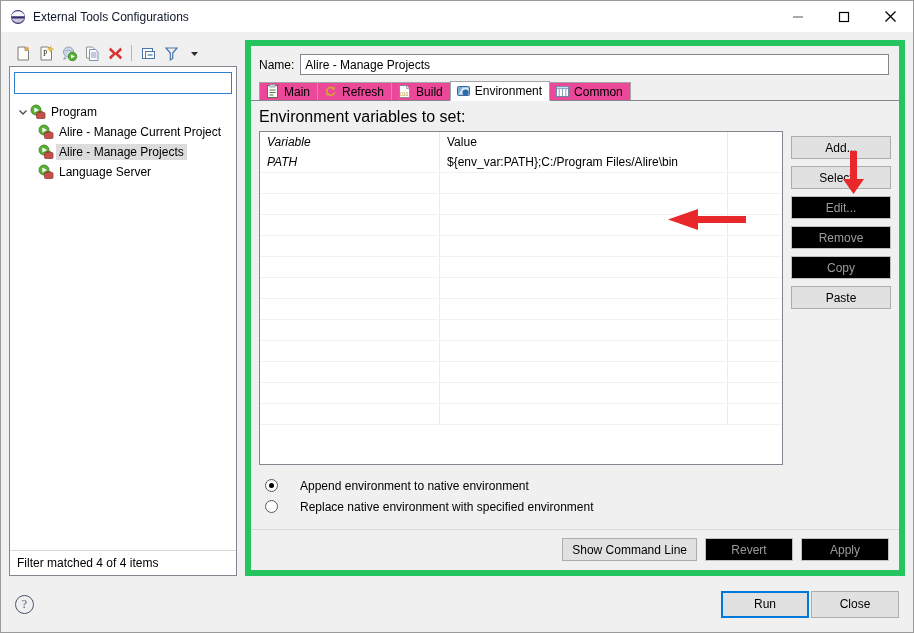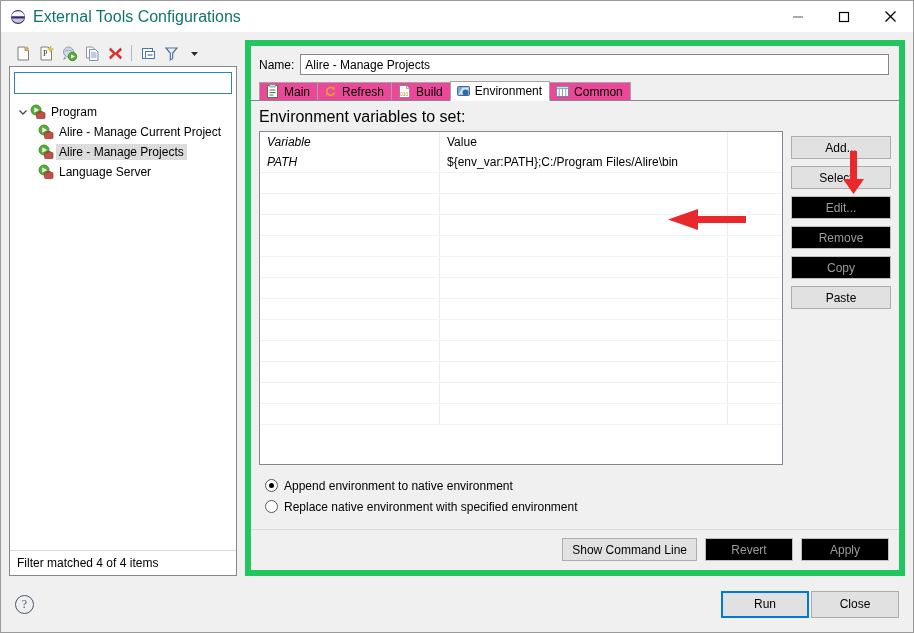--- a/index.html
+++ b/index.html
@@ -35,22 +35,22 @@
     flex: 0 0 auto;
     position: relative;
   }
   .title-icon {
     width: 16px; height: 16px;
     margin-left: 9px; margin-right: 7px;
     flex: 0 0 auto;
     position: relative;
   }
   .title-text {
-    font-size: 16px;
-    color: #0f766e;
+    font-size: 12px;
+    color: #0f172a;
   }
   .win-controls {
     position: absolute;
     right: 0; top: 0;
     height: 31px;
     display: flex;
   }
   .win-btn {
     width: 46px; height: 31px;
     display: flex; align-items: center; justify-content: center;
@@ -341,21 +341,21 @@
     border-color: #bfbfbf;
   }
 
   .radio-area {
     flex: 0 0 auto;
     padding: 10px 0 12px 6px;
   }
   .radio-row {
     display: flex;
     align-items: center;
-    gap: 6px;
+    gap: 22px;
     height: 21px;
     font-size: 12px;
   }
   .radio {
     width: 13px; height: 13px;
     border-radius: 50%;
     border: 1px solid #5a5a5a;
     background: #fff;
     flex: 0 0 auto;
     position: relative;

